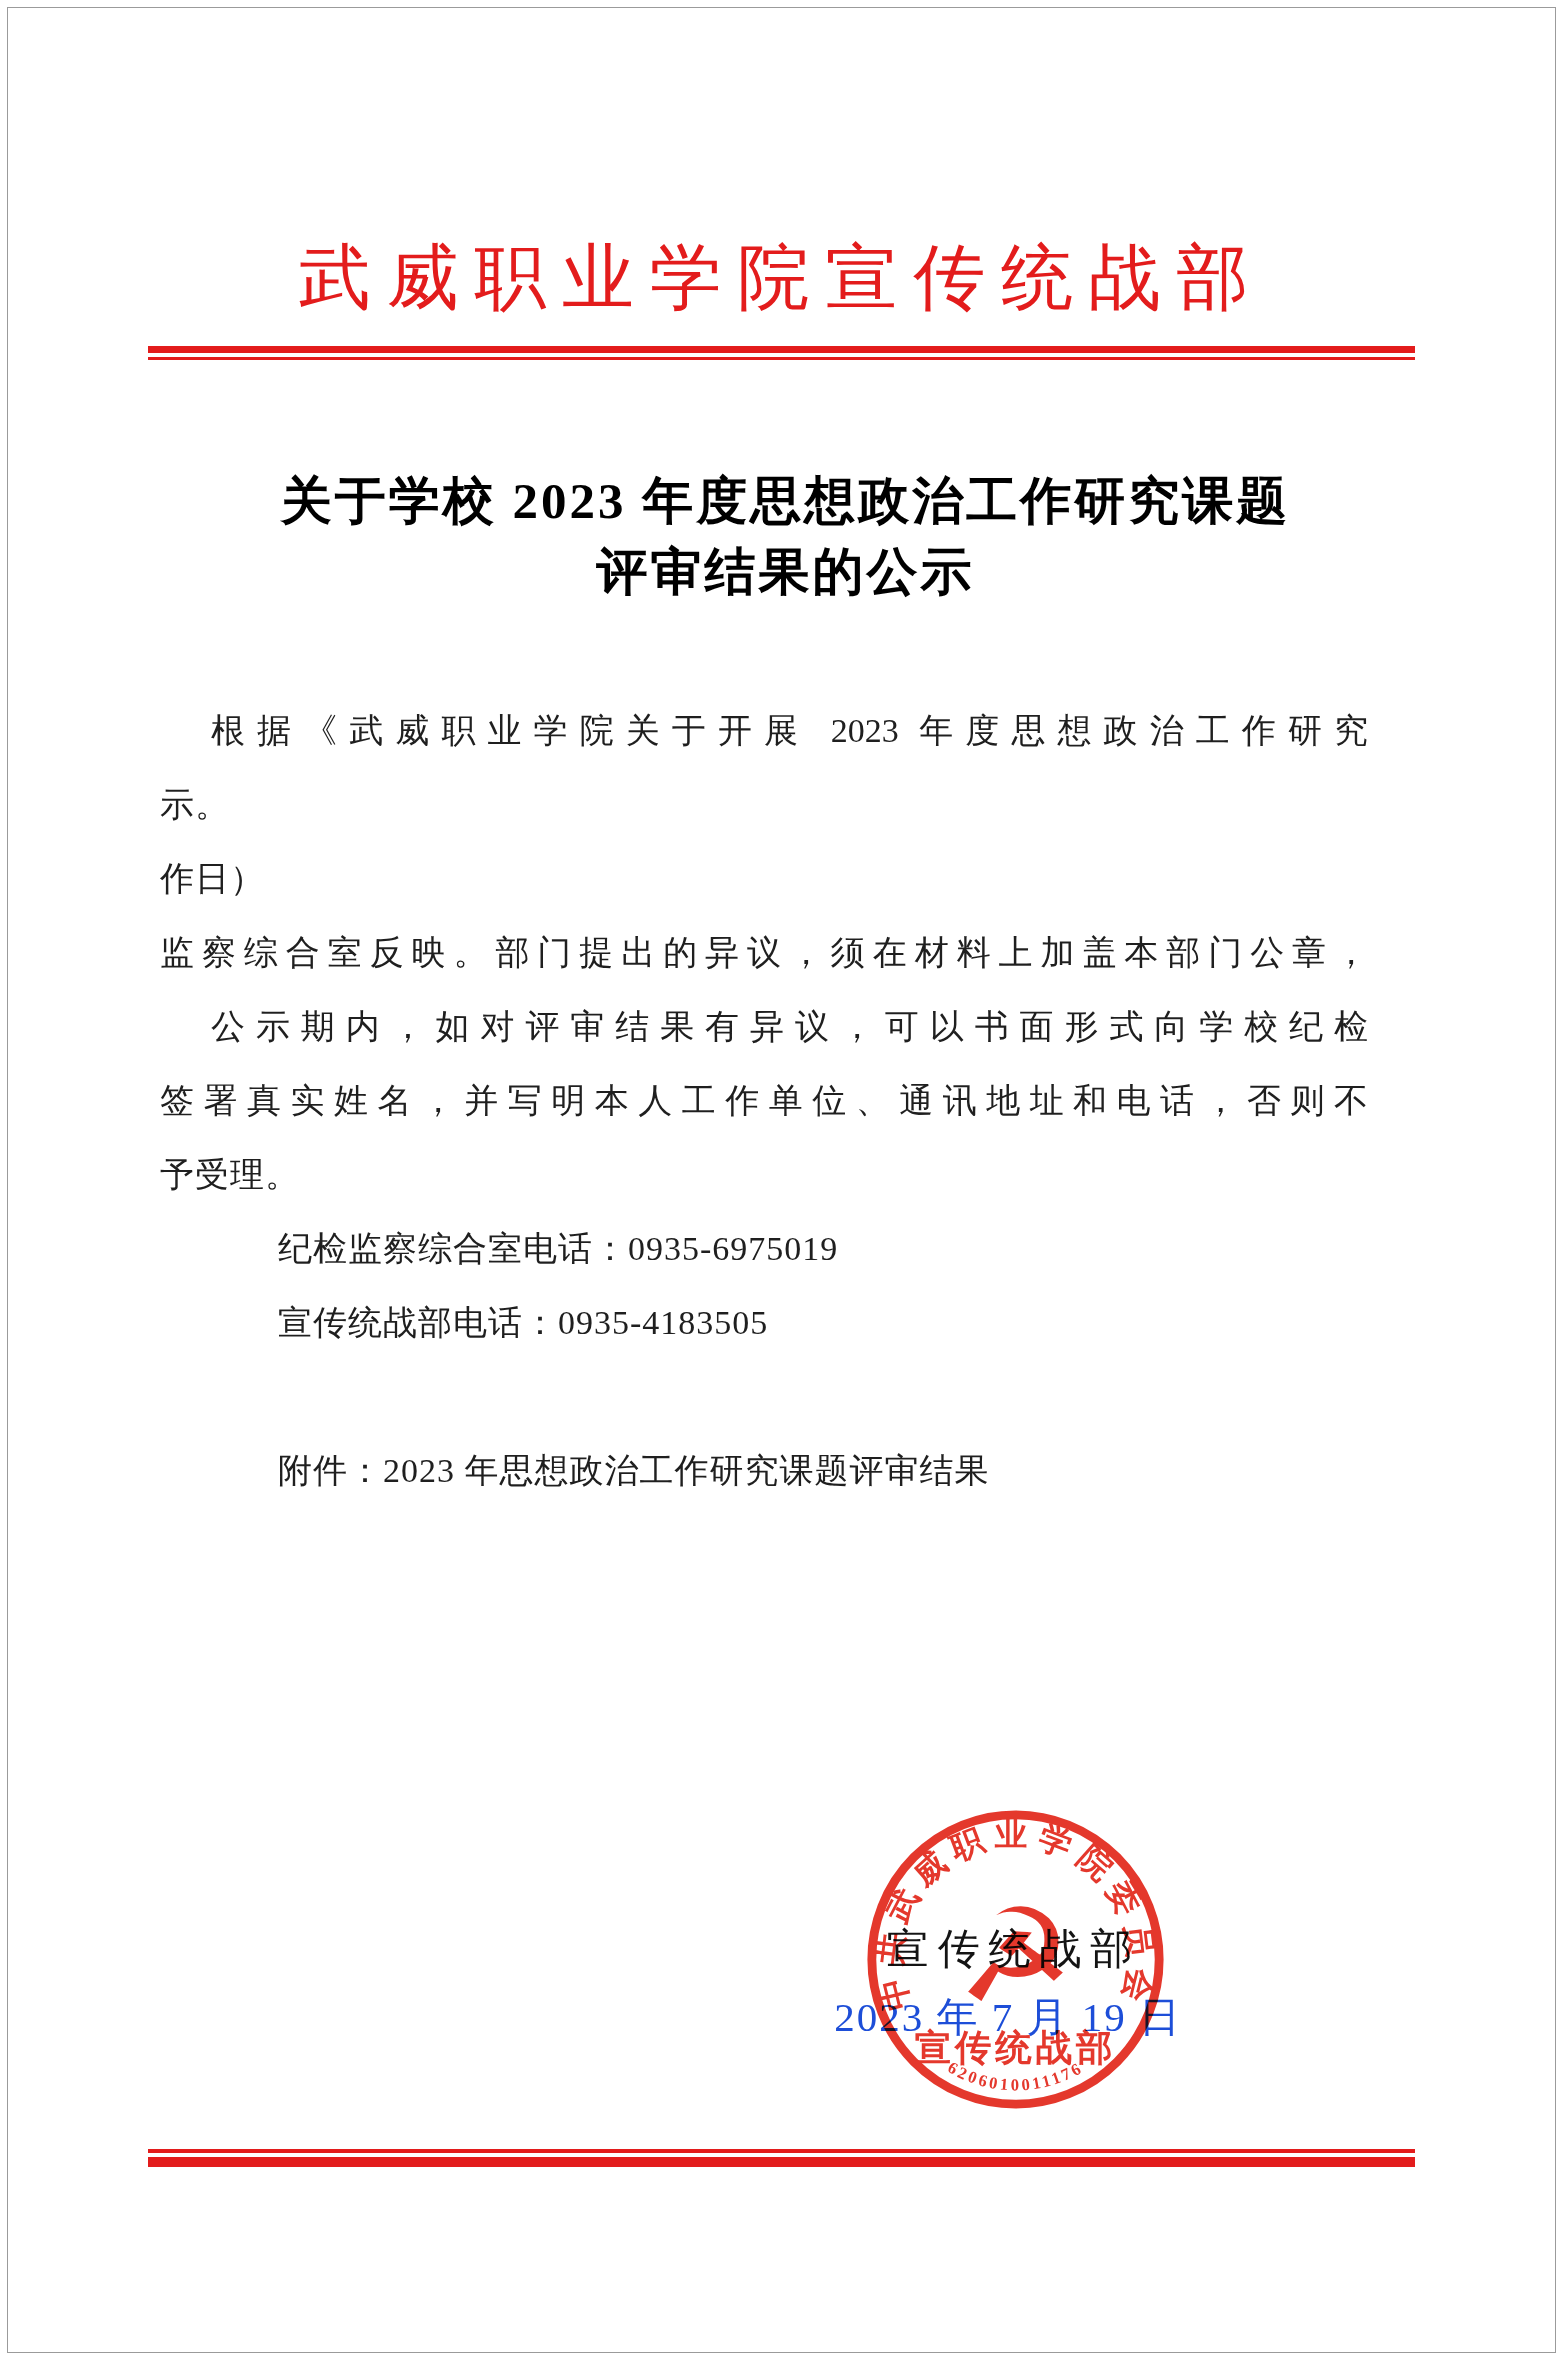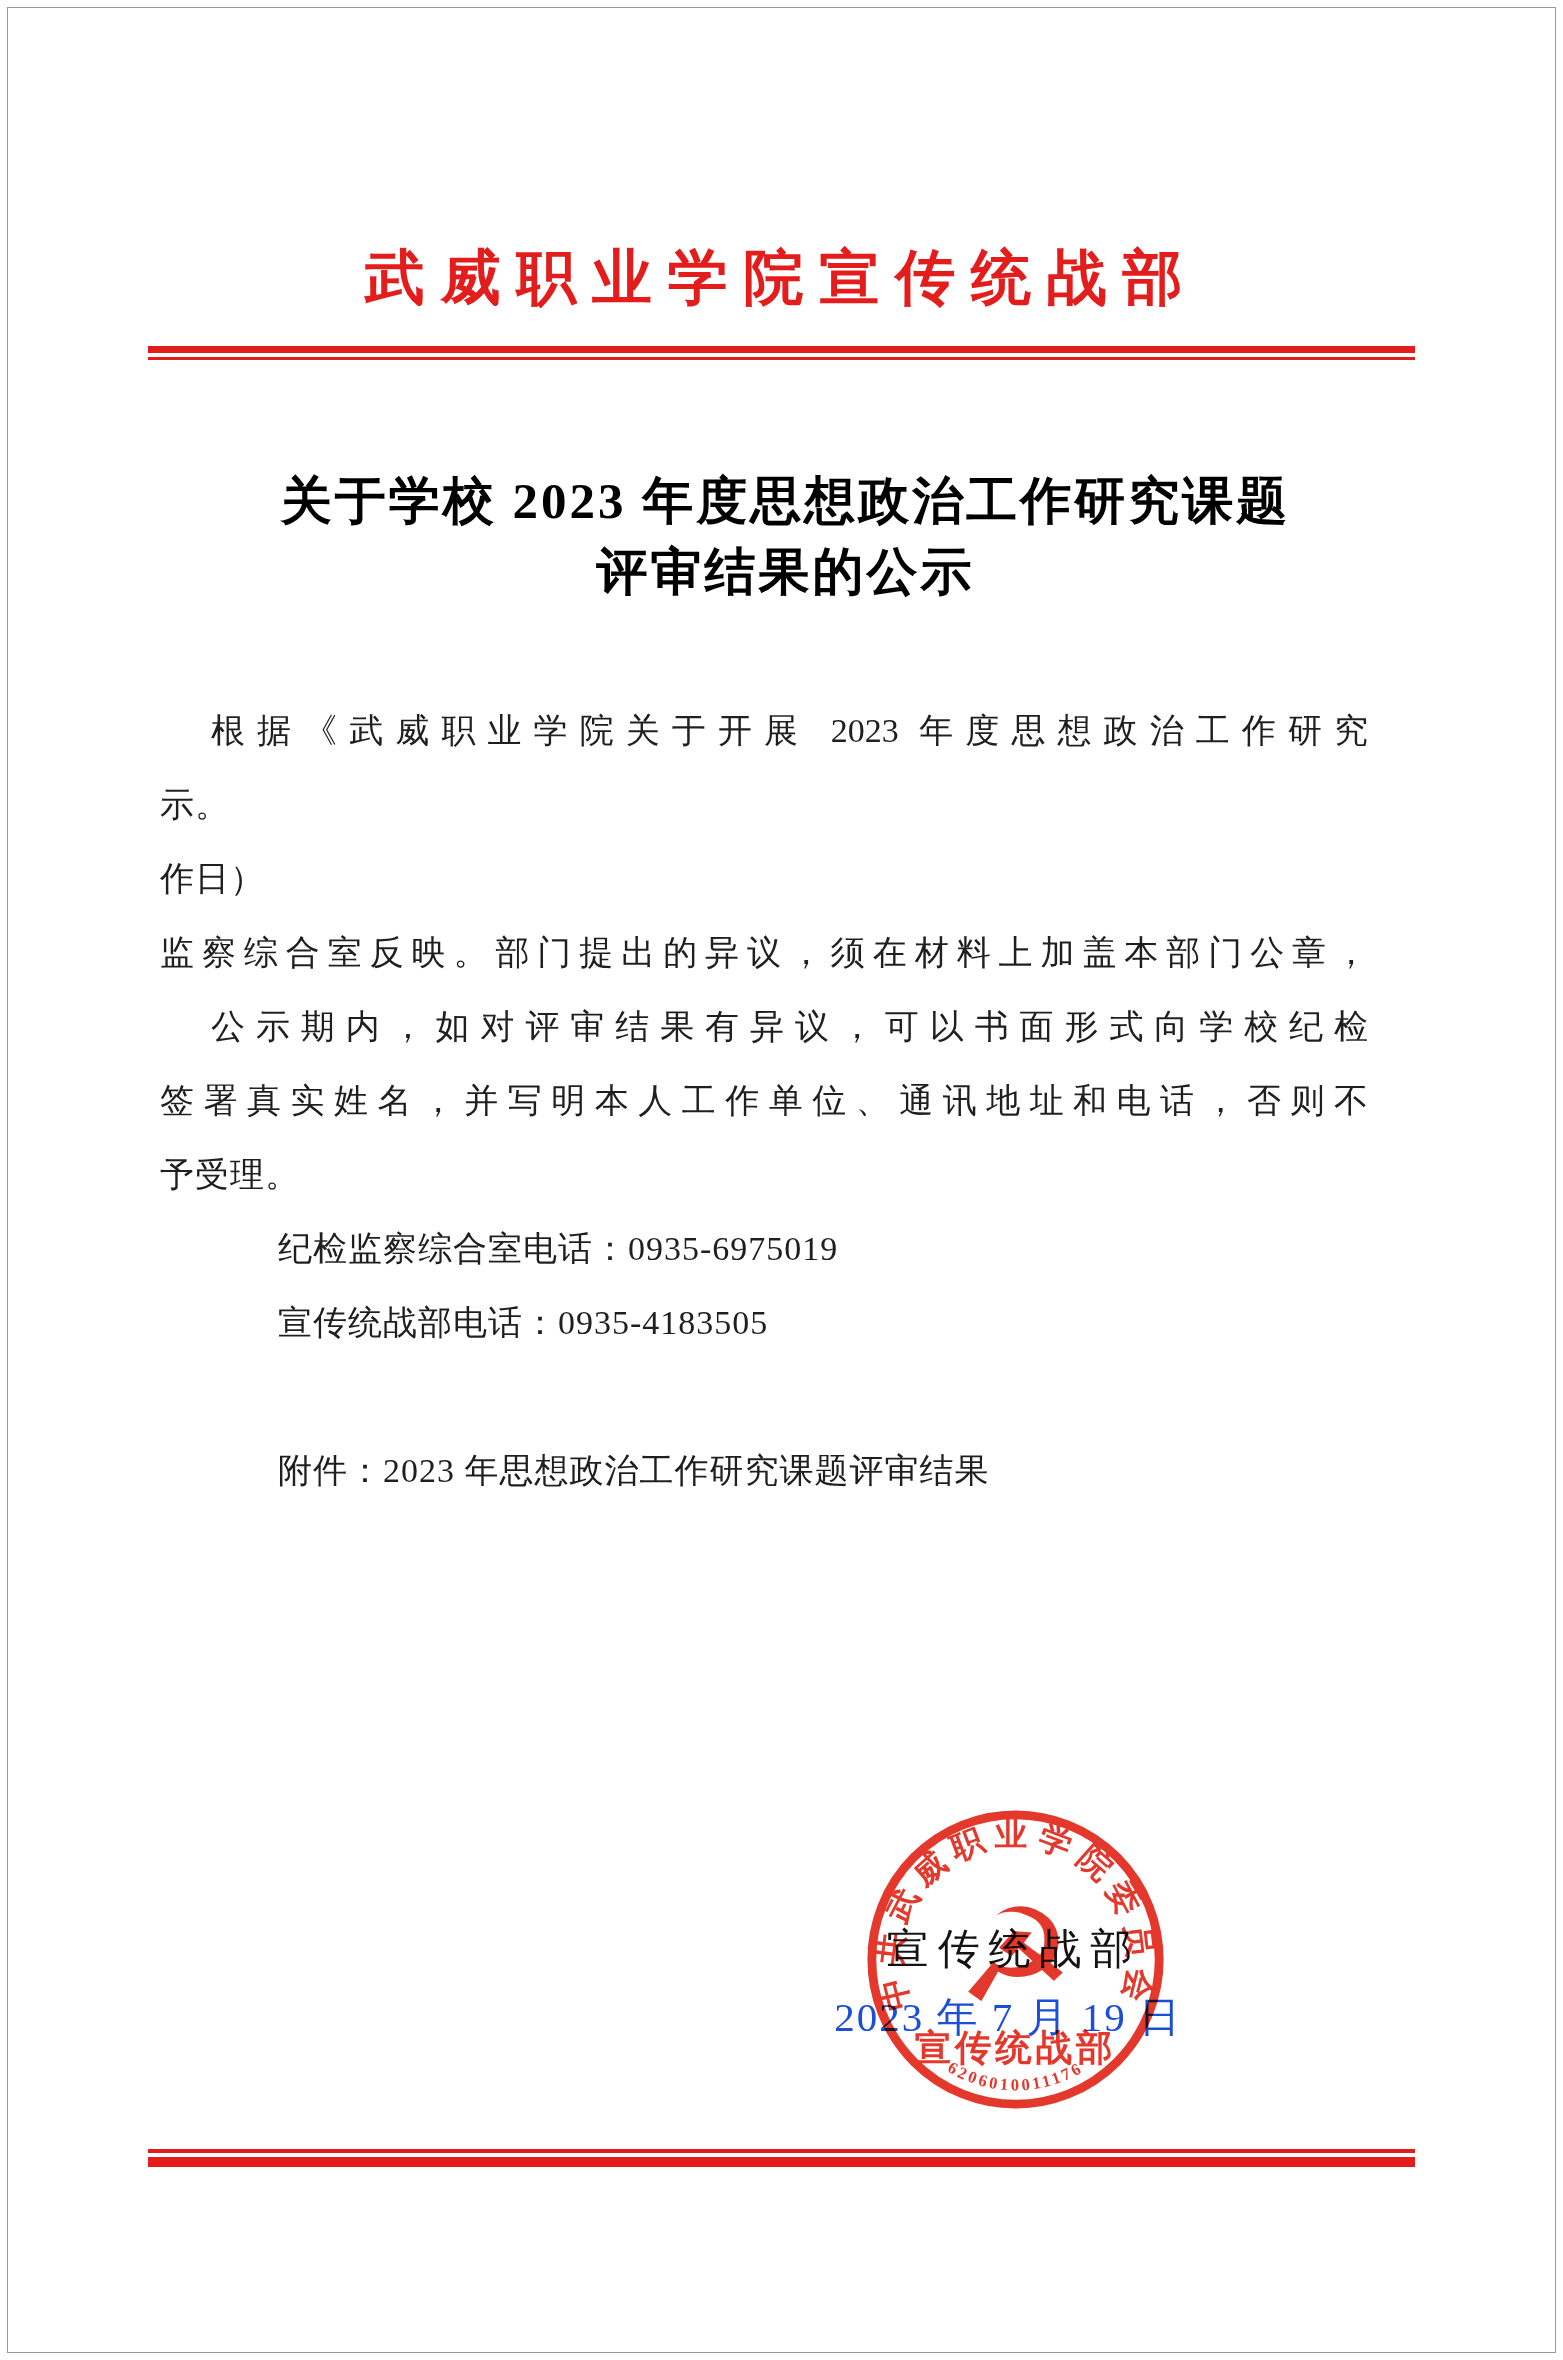--- a/index.html
+++ b/index.html
@@ -13,23 +13,23 @@
   .page-frame {
     position: absolute;
     left: 6.9px; top: 6.9px; right: 6.9px; bottom: 6.9px;
     border: 1px solid #9b9b9b;
     pointer-events: none;
   }
   .letterhead {
     position: absolute;
     left: 0; right: 0; top: 222px;
     text-align: center;
-    font-size: 60px;
+    font-size: 72px;
     line-height: 113px;
-    font-weight: bold;
+    font-weight: normal;
     letter-spacing: 15.8px;
     color: #e31c1c;
     white-space: nowrap;
   }
   .rule { position: absolute; left: 148px; width: 1267px; }
   .rule-top {
     top: 346px;
     border-top: 7.9px solid #e31c1c;
     height: 3.9px;
     border-bottom: 3.9px solid #e31c1c;

